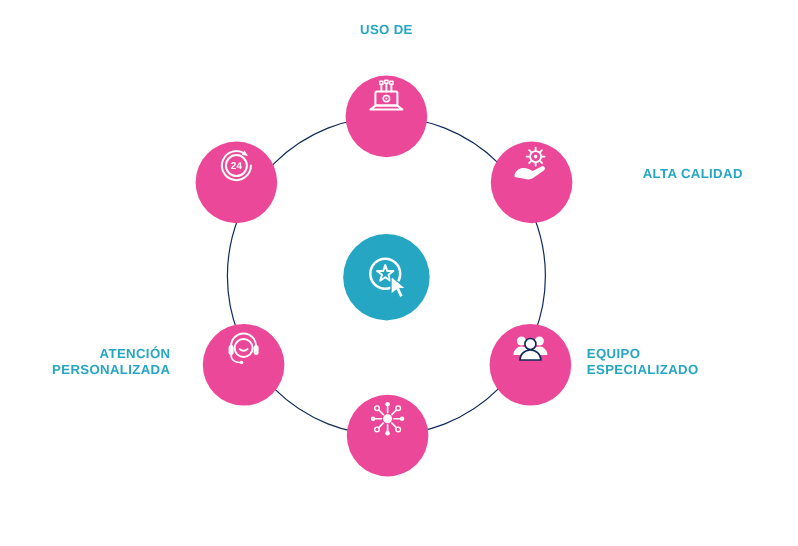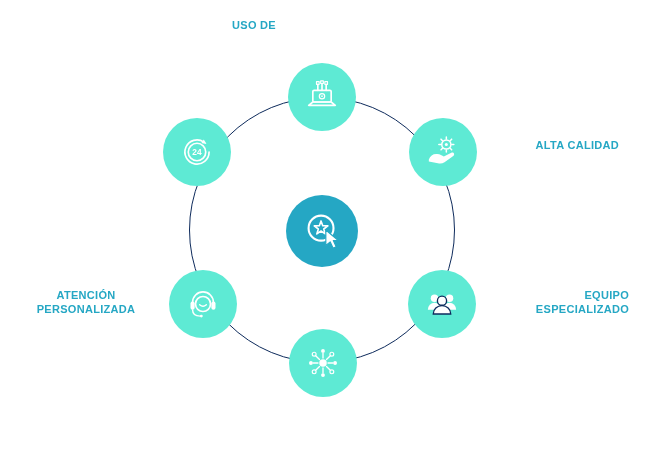--- a/index.html
+++ b/index.html
@@ -9,42 +9,42 @@
     background:#ffffff;
     font-family:"Liberation Sans", sans-serif;
     overflow:hidden;
   }
   .ring{
     position:absolute;left:189px;top:97px;width:266px;height:266px;
     border:1.5px solid #0e2b5c;border-radius:50%;box-sizing:border-box;
   }
   .node{
     position:absolute;width:68px;height:68px;border-radius:50%;
-    background:#5eead4;display:flex;align-items:center;justify-content:center;
+    background:#ec4899;display:flex;justify-content:center;
   }
   .n-top{left:288px;top:63px}
   .n-tr{left:409px;top:118px}
   .n-br{left:408px;top:270px}
   .n-bottom{left:289px;top:329px}
   .n-bl{left:169px;top:270px}
   .n-tl{left:163px;top:118px}
   .center-badge{
     position:absolute;left:286px;top:195px;width:72px;height:72px;border-radius:50%;
     background:#25a7c4;display:flex;align-items:center;justify-content:center;
   }
   .label{
     position:absolute;color:#25a7c4;font-weight:bold;font-size:11px;
     line-height:14px;letter-spacing:.3px;text-transform:uppercase;
   }
   .label span{display:block;}
-  .l-top{left:232px;top:18px;width:180px;}
+  .l-top{left:232px;top:18px;width:180px;text-align:center}
   .l-tl{left:63px;top:138px;width:88px;text-align:center}
   .l-tr{left:489px;top:138px;width:130px;text-align:right}
-  .l-br{left:489px;top:288px;width:140px;text-align:right}
-  .l-bl{left:18px;top:288px;width:136px;text-align:center}
+  .l-br{left:489px;top:288px;width:140px;text-align:left}
+  .l-bl{left:6px;top:288px;width:136px;text-align:right}
   .l-bottom{left:233px;top:400px;width:180px;text-align:center}
   svg{display:block;}
 </style>
 </head>
 <body>
 
 <div class="canvas">
 
   <div class="ring"></div>
 

